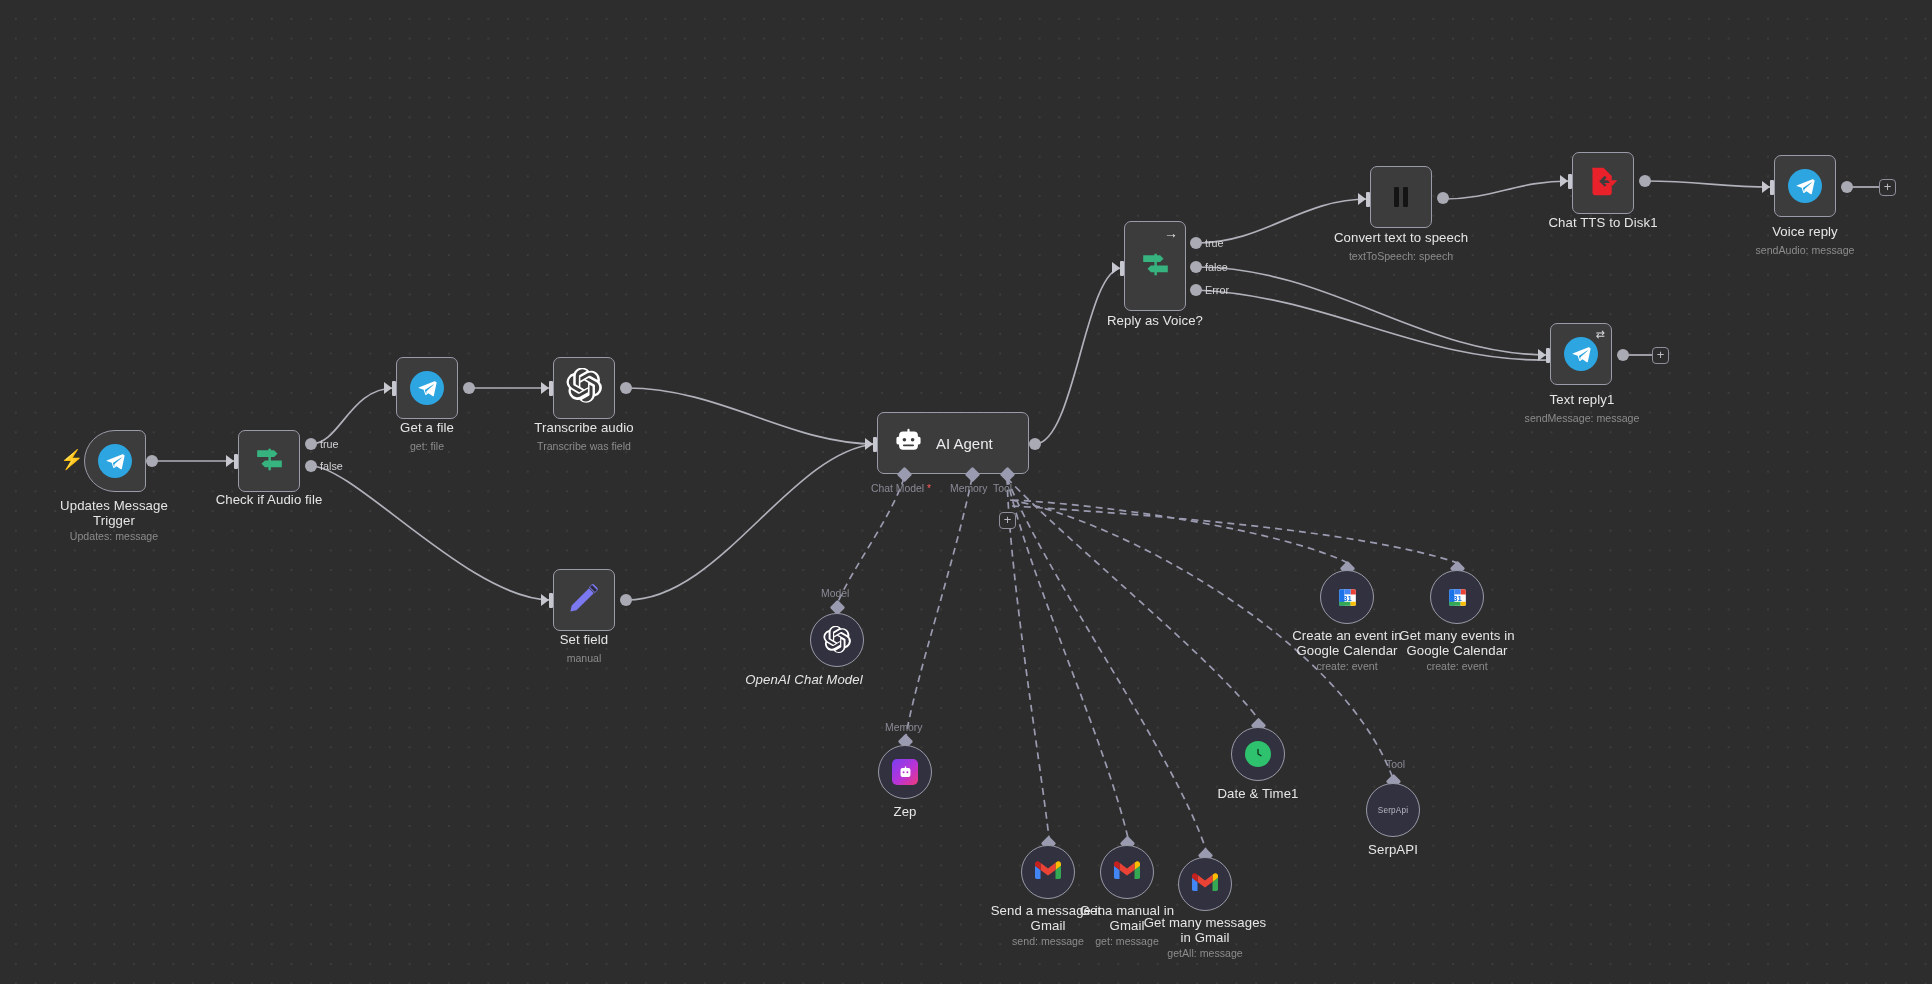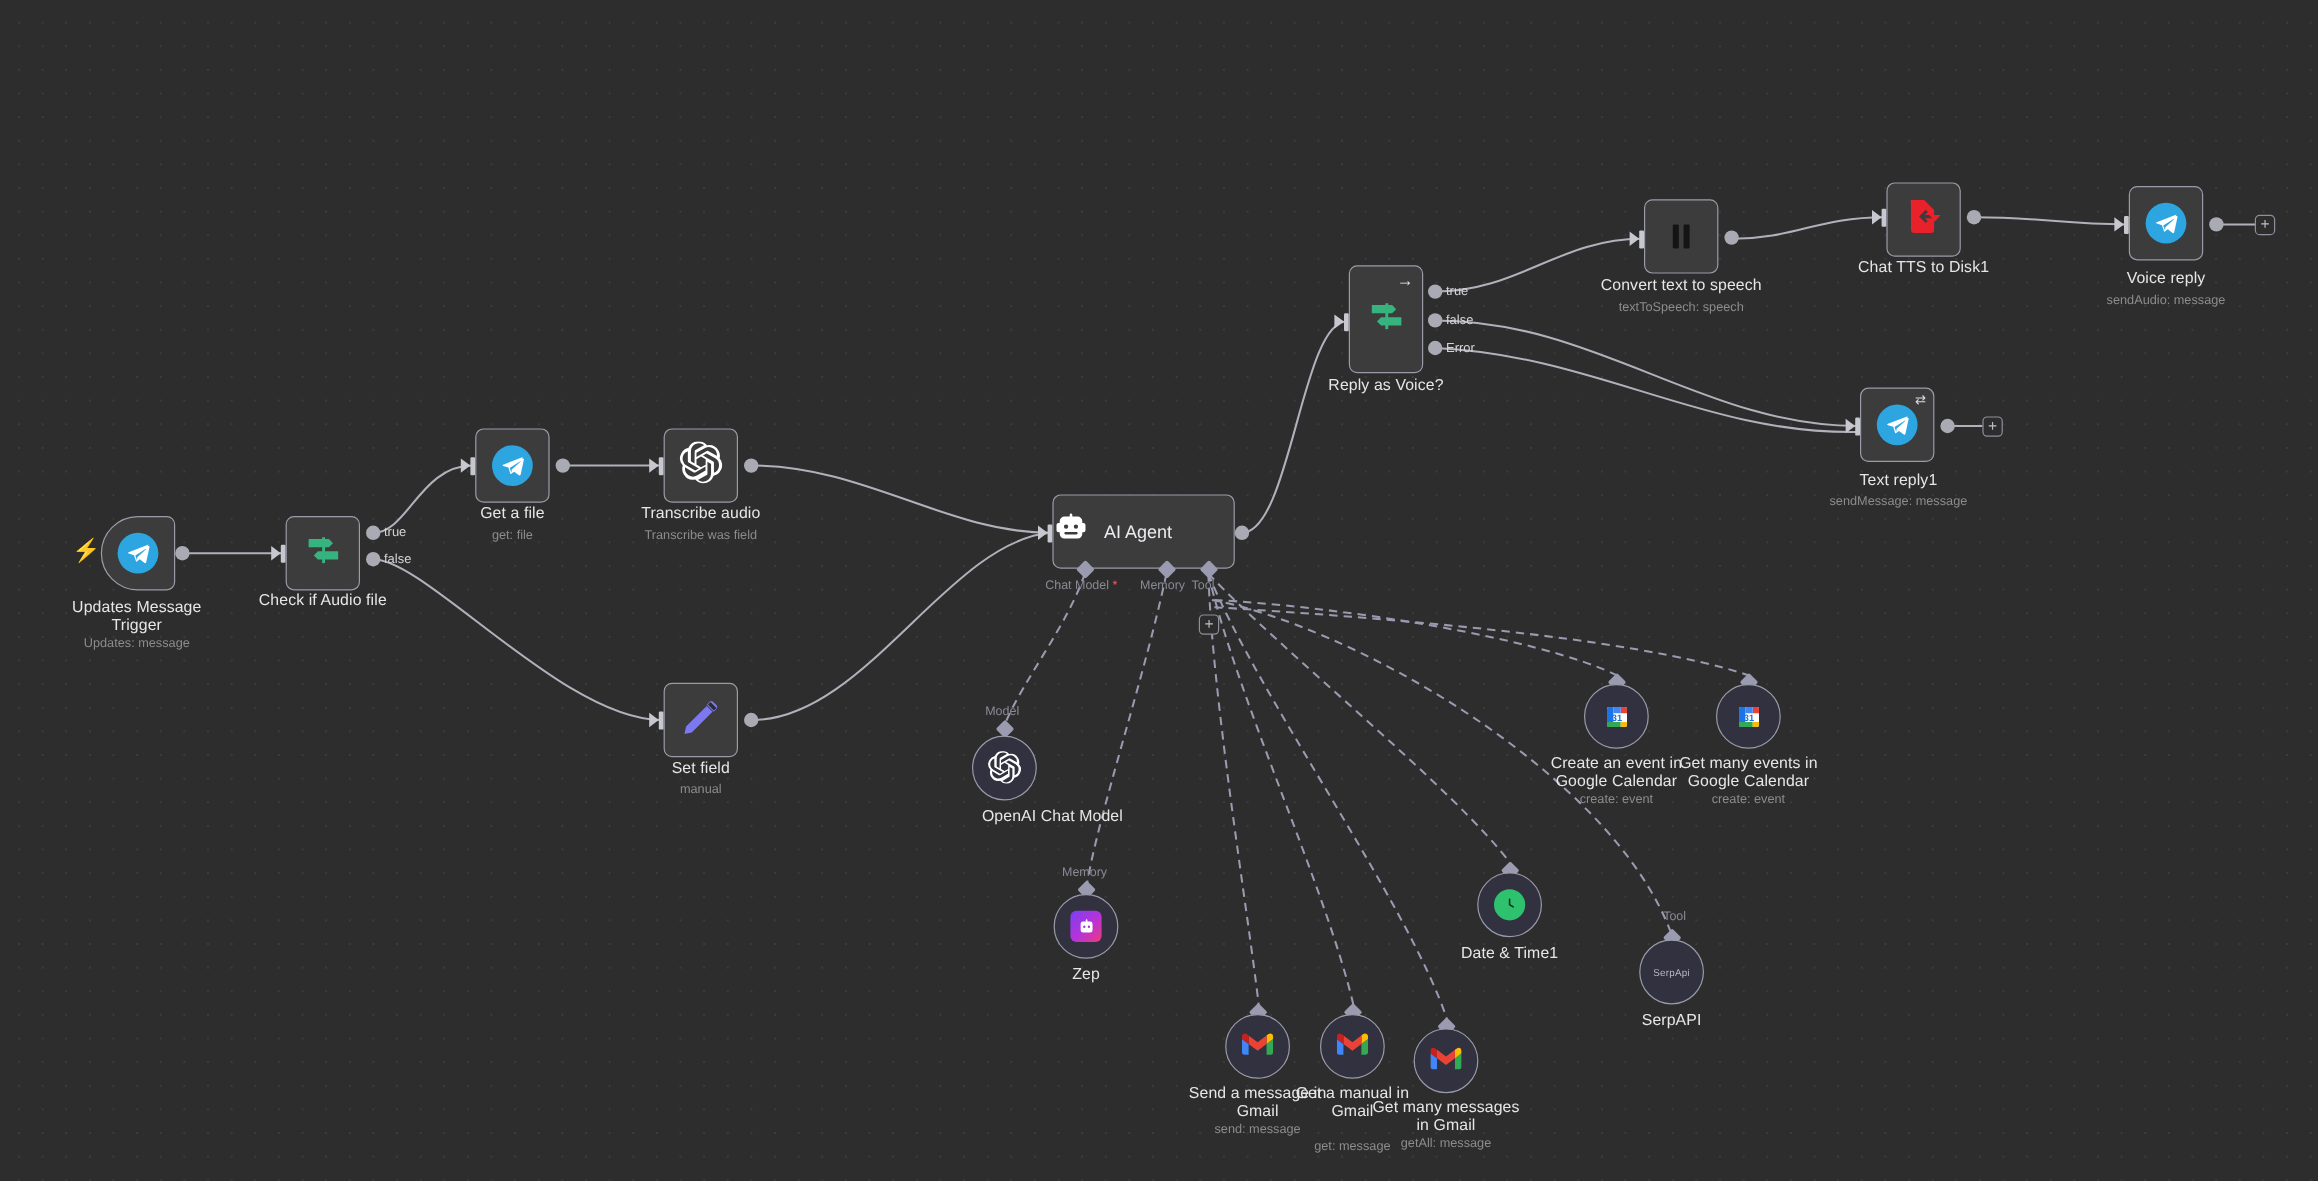--- a/index.html
+++ b/index.html
@@ -267,21 +267,21 @@
           <path fill="#2b2b3b" d="m16.2 4.3 1.5-1.5 3.5 3.5-1.5 1.5z"></path>
         </svg>
     </span>
   </div>
   <div class="dot" style="left:620px; top:594px;"></div>
   <div class="caption" style="left:494px; top:632px; width:180px;">Set field</div>
   <div class="subcaption" style="left:494px; top:652px; width:180px;">manual</div>
 
   <div class="inbar" style="left:873px; top:437px;"></div>
   <div class="inarrow" style="left:865px; top:438px;"></div>
-  <div class="node wide" style="left:877px; top:412px; justify-content:flex-start; gap:13px;">
+  <div class="node wide" style="left:877px; top:412px; justify-content:flex-start; padding-left:16px; gap:13px;">
     <span class="agent-ico">
       <svg viewBox="0 0 24 24">
           <path fill="#fff" d="M12 1.5a.9.9 0 0 1 .9.9v1.3h3.6A3.3 3.3 0 0 1 19.8 7v1.1h.8a1.4 1.4 0 0 1 1.4 1.4v3.6a1.4 1.4 0 0 1-1.4 1.4h-.8v1.1a3.3 3.3 0 0 1-3.3 3.3H7.5a3.3 3.3 0 0 1-3.3-3.3v-1.1h-.8A1.4 1.4 0 0 1 2 13.1V9.5a1.4 1.4 0 0 1 1.4-1.4h.8V7a3.3 3.3 0 0 1 3.3-3.3h3.6V2.4a.9.9 0 0 1 .9-.9zM8.6 9.1a1.5 1.5 0 1 0 0 3 1.5 1.5 0 0 0 0-3zm6.8 0a1.5 1.5 0 1 0 0 3 1.5 1.5 0 0 0 0-3zM8.2 14.4a.8.8 0 0 0 0 1.6h7.6a.8.8 0 0 0 0-1.6z"></path>
         </svg>
     </span>
     <span style="color:#ececf0; font-size:15px;">AI Agent</span>
   </div>
   <div class="dot" style="left:1029px; top:438px;"></div>
 
   <div class="diamond" style="left:899px; top:469px;"></div>
@@ -370,21 +370,21 @@
 
   <div class="porttag" style="left:821px; top:588px;">Model</div>
   <div class="diamond" style="left:832px; top:602px;"></div>
   <div class="subnode" style="left:810px; top:613px;">
     <span class="openai-ico" style="width:28px;height:28px;">
       <svg viewBox="0 0 24 24" style="width:28px;height:28px;">
           <path fill="#fff" d="M22.3 9.8a5.9 5.9 0 0 0-.5-4.9 6 6 0 0 0-6.4-2.9A6 6 0 0 0 5.2 3.4 5.9 5.9 0 0 0 1.3 6.3a6 6 0 0 0 .7 7 5.9 5.9 0 0 0 .5 4.9 6 6 0 0 0 6.4 2.9 5.9 5.9 0 0 0 4.5 2 6 6 0 0 0 5.7-4.1 5.9 5.9 0 0 0 3.9-2.9 6 6 0 0 0-.7-7zm-9 12.5a4.4 4.4 0 0 1-2.8-1l.1-.1 4.7-2.7a.8.8 0 0 0 .4-.7v-6.6l2 1.2v5.5a4.5 4.5 0 0 1-4.4 4.4zM3.8 17.3a4.4 4.4 0 0 1-.5-3l.1.1 4.7 2.7a.8.8 0 0 0 .8 0l5.7-3.3v2.3l-4.8 2.8a4.5 4.5 0 0 1-6-1.6zM2.5 7.2a4.4 4.4 0 0 1 2.3-1.9v5.6a.8.8 0 0 0 .4.7l5.7 3.3-2 1.2-4.8-2.8a4.5 4.5 0 0 1-1.6-6.1zm16.4 3.8L13.2 7.7l2-1.1 4.8 2.7a4.5 4.5 0 0 1-.7 8v-5.6a.8.8 0 0 0-.4-.7zm2-3-.1-.1-4.7-2.7a.8.8 0 0 0-.8 0L9.6 8.5V6.2l4.8-2.7a4.5 4.5 0 0 1 6.5 4.5zM8.5 12.1l-2-1.2V5.4a4.5 4.5 0 0 1 7.3-3.5l-.1.1L9 4.7a.8.8 0 0 0-.4.7zm1.1-2.3 2.5-1.5 2.6 1.5v3l-2.6 1.4-2.5-1.5z"></path>
         </svg>
     </span>
   </div>
-  <div class="caption" style="left:787px; top:672px; width:180px;">OpenAI Chat Model</div>
+  <div class="caption" style="left:714px; top:672px; width:180px;font-style:italic;">OpenAI Chat Model</div>
 
   <div class="porttag" style="left:885px; top:722px;">Memory</div>
   <div class="diamond" style="left:900px; top:736px;"></div>
   <div class="subnode" style="left:878px; top:745px;">
     <span class="zep-ico">
       <svg viewBox="0 0 24 24">
           <path fill="#fff" d="M12 3a1 1 0 0 1 1 1v1.5h3.2A2.8 2.8 0 0 1 19 8.3v7.4a2.8 2.8 0 0 1-2.8 2.8H7.8A2.8 2.8 0 0 1 5 15.7V8.3a2.8 2.8 0 0 1 2.8-2.8H11V4a1 1 0 0 1 1-1zM9.3 10.3a1.4 1.4 0 1 0 0 2.8 1.4 1.4 0 0 0 0-2.8zm5.4 0a1.4 1.4 0 1 0 0 2.8 1.4 1.4 0 0 0 0-2.8z"></path>
         </svg>
     </span>
   </div>
@@ -413,21 +413,21 @@
         <path fill="#4285f4" d="M2.2 23h4.6V11.9L0 6.8v14a2.2 2.2 0 0 0 2.2 2.2z"></path>
         <path fill="#34a853" d="M25.2 23h4.6a2.2 2.2 0 0 0 2.2-2.2v-14l-6.8 5.1z"></path>
         <path fill="#fbbc04" d="M25.2 3.2v8.7L32 6.8V4.3c0-2.5-2.9-4-4.9-2.5z"></path>
         <path fill="#ea4335" d="M6.8 11.9V3.2L16 10.1l9.2-6.9v8.7L16 18.8z"></path>
         <path fill="#c5221f" d="M0 4.3v2.5l6.8 5.1V3.2L4.9 1.8C2.9.3 0 1.8 0 4.3z"></path>
       </svg>
     </span>
   </div>
   <div class="caption" style="left:1037px; top:903px; width:180px;">Get a manual in
 Gmail</div>
-  <div class="subcaption" style="left:1037px; top:935px; width:180px;margin-top:14px;">get: message</div>
+  <div class="subcaption" style="left:1037px; top:935px; width:180px;">get: message</div>
 
   <div class="diamond" style="left:1200px; top:850px;"></div>
   <div class="subnode" style="left:1178px; top:857px;">
     <span class="gmail-ico">
       <svg viewBox="0 0 32 24">
         <path fill="#4285f4" d="M2.2 23h4.6V11.9L0 6.8v14a2.2 2.2 0 0 0 2.2 2.2z"></path>
         <path fill="#34a853" d="M25.2 23h4.6a2.2 2.2 0 0 0 2.2-2.2v-14l-6.8 5.1z"></path>
         <path fill="#fbbc04" d="M25.2 3.2v8.7L32 6.8V4.3c0-2.5-2.9-4-4.9-2.5z"></path>
         <path fill="#ea4335" d="M6.8 11.9V3.2L16 10.1l9.2-6.9v8.7L16 18.8z"></path>
         <path fill="#c5221f" d="M0 4.3v2.5l6.8 5.1V3.2L4.9 1.8C2.9.3 0 1.8 0 4.3z"></path>

